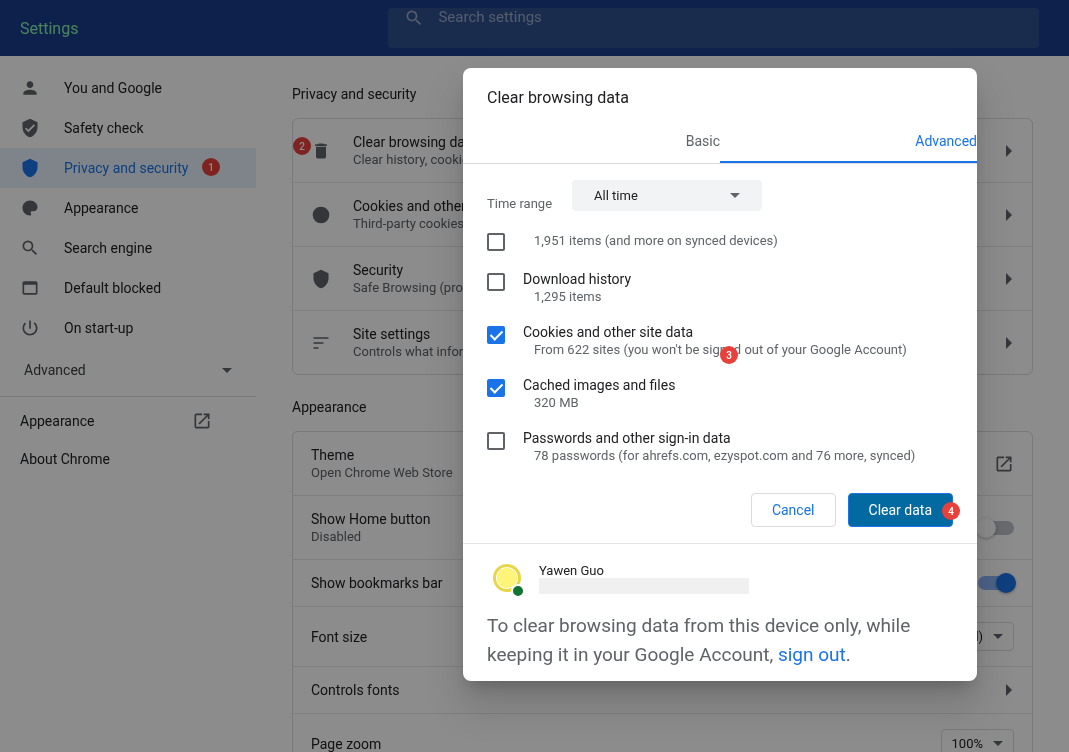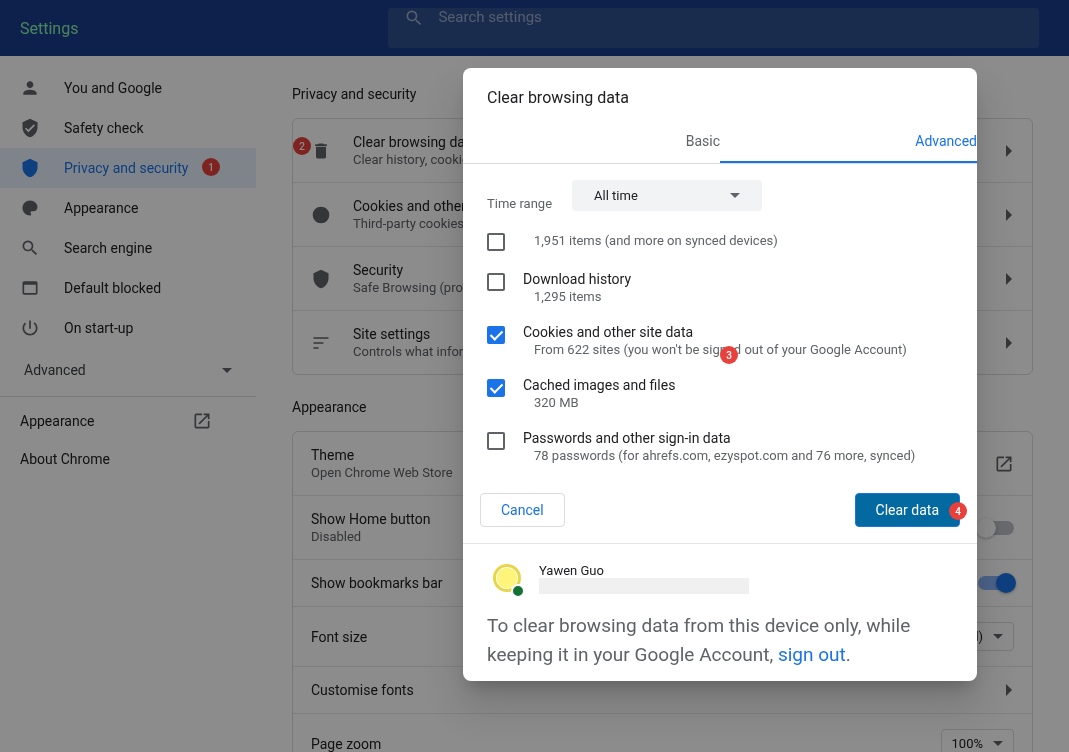--- a/index.html
+++ b/index.html
@@ -47,21 +47,21 @@
     .dialog-body::-webkit-scrollbar-thumb { background: #dadce0; border-radius: 6px; }
     .time-row { display: flex; align-items: center; gap: 20px; padding: 16px 24px 10px; }
     .time-row span.lbl { color: #5f6368; font-size: 13px; margin-top: 16px; }
     .time-select { background: #f1f3f4; border-radius: 4px; padding: 8px 22px; display: flex; align-items: center; justify-content: space-between; width: 190px; font-size: 13px; }
     .check-row { display: flex; padding: 10px 24px; align-items: flex-start; gap: 18px; }
     .checkbox { width: 18px; height: 18px; border: 2px solid #5f6368; border-radius: 2px; margin-top: 2px; flex-shrink: 0; position: relative; }
     .checkbox.checked { background: #1a73e8; border-color: #1a73e8; }
     .checkbox.checked::after { content: ''; position: absolute; left: 4px; top: 0; width: 5px; height: 10px; border: solid #fff; border-width: 0 2px 2px 0; transform: rotate(45deg); }
     .check-text .ct-title { font-size: 14px; color: #202124; }
     .check-text .ct-sub { font-size: 13px; color: #5f6368; margin-top: 2px; margin-left: 11px; }
-    .dialog-buttons { display: flex; justify-content: space-between; padding: 20px 17px 16px; gap: 12px; border-bottom: 1px solid #e4e4e4;}
+    .dialog-buttons { display: flex; justify-content: flex-end; padding: 20px 24px 16px; gap: 12px; border-bottom: 1px solid #e4e4e4;}
     .btn { border-radius: 4px; padding: 8px 20px; font-size: 14px; cursor: pointer; position: relative; }
     .btn-cancel { border: 1px solid #dadce0; background: #fff; color: #1a73e8; }
     .btn-primary { background: #0369a1; color: #fff; border: 1px solid #1a73e8; }
     .account-section { padding: 14px 24px 12px; }
     .account-row { display: flex; align-items: center; gap: 12px; margin-bottom: 14px; }
     .avatar-sun { width: 40px; height: 40px; background: radial-gradient(circle, #fff47a 35%, transparent 36%); position: relative; display: flex; align-items: center; justify-content: center; }
     .avatar-sun::before { content: ''; position: absolute; inset: 6px; border: 3px solid #e8d648; border-radius: 50%; }
     .sync-badge { position: absolute; bottom: 0; right: 2px; width: 14px; height: 14px; background: #137333; border: 2px solid #fff; border-radius: 50%; }
     .acct-bar { width: 210px; height: 16px; background: #f0f0f0; }
     .account-note { color: #5f6368; font-size: 19px; line-height: 1.5; }
@@ -224,21 +224,21 @@
         <div class="row-text">
             <div class="row-title">Font size</div>
           </div>
         <div class="select-box">
             <span>Medium (recommended)</span>
             <div class="triangle-down"></div>
           </div>
       </div>
       <div class="setting-row">
         <div class="row-text">
-            <div class="row-title">Customise fonts</div>
+            <div class="row-title">Controls fonts</div>
           </div>
         <svg class="arrow-right" viewBox="0 0 10 16">
             <path d="M2 2l6 6-6 6"></path>
           </svg>
       </div>
       <div class="setting-row">
         <div class="row-text">
             <div class="row-title">Page zoom</div>
           </div>
         <div class="select-box">

